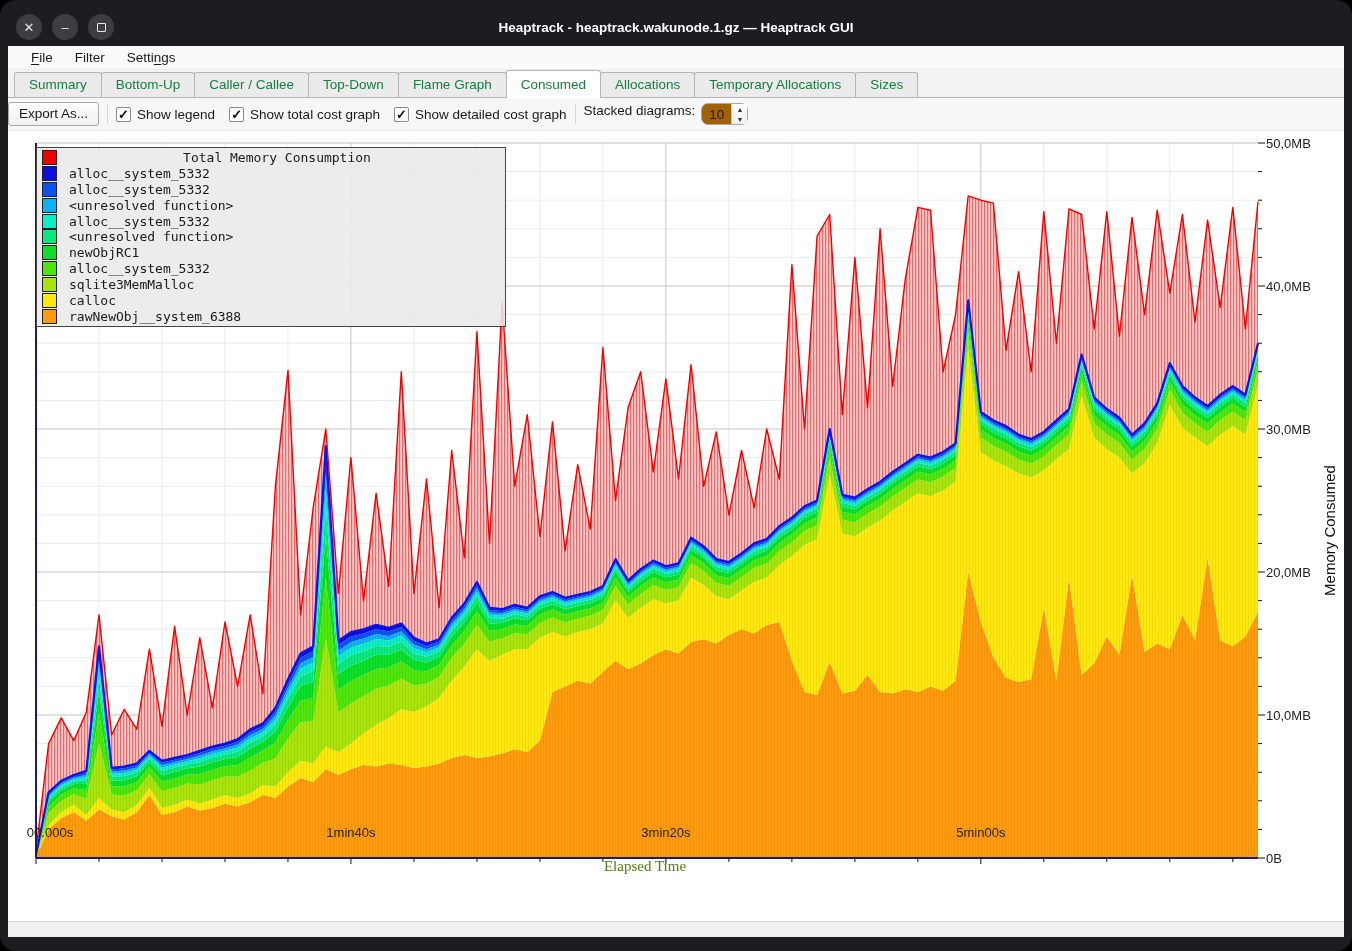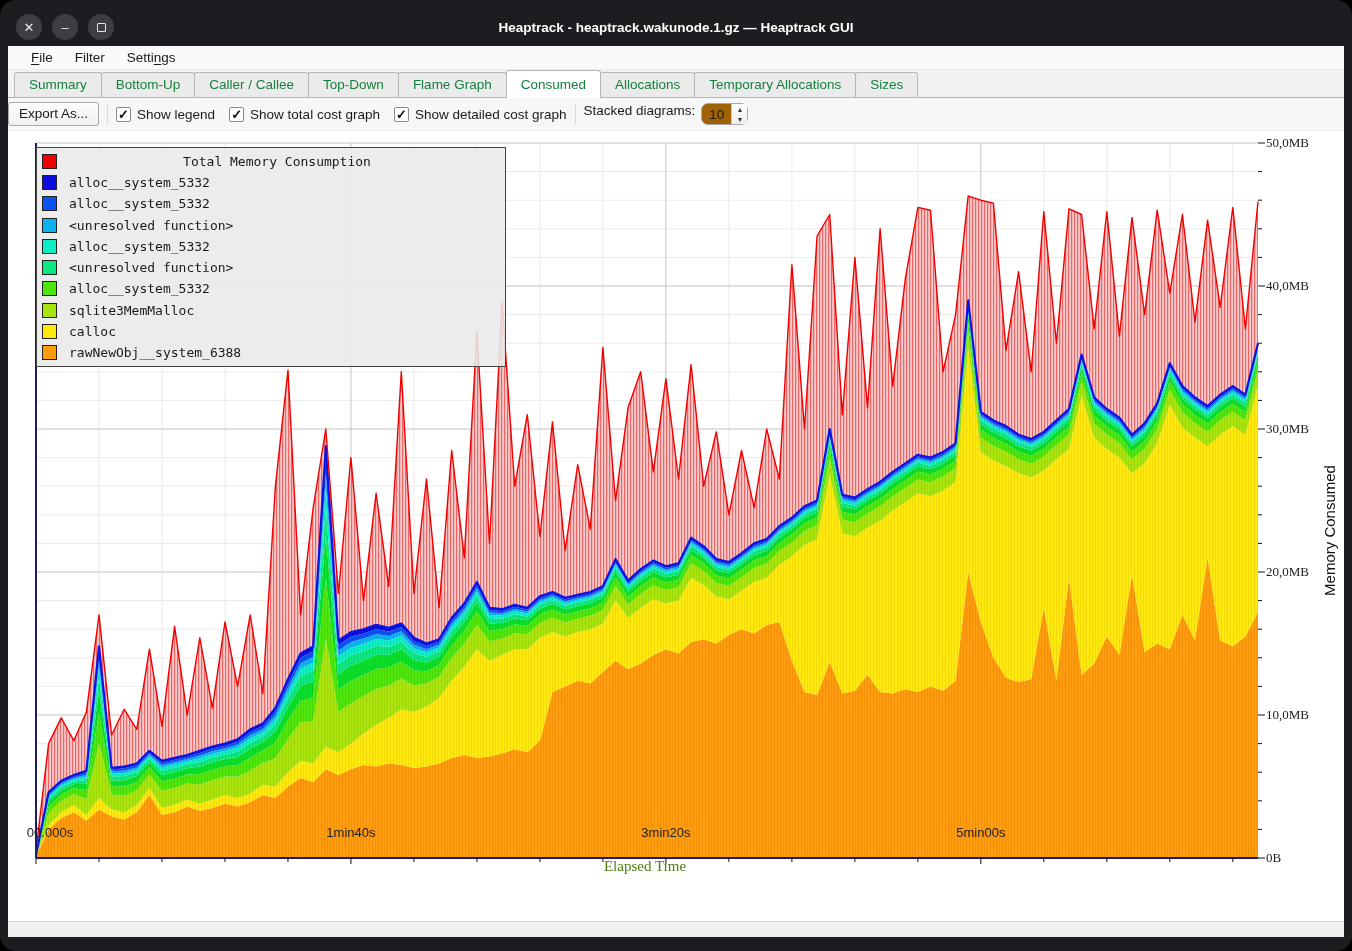--- a/index.html
+++ b/index.html
@@ -26,26 +26,26 @@
   .chk { display:flex; align-items:center; gap:6px; font-size:13.5px; color:#1a1a1a; }
   .chkbox { width:15px; height:15px; background:#fff; border:1px solid #8a8a8a; border-radius:2px; display:flex; align-items:center; justify-content:center; font-size:13px; font-weight:bold; color:#111; line-height:1; }
   .spinwrap { display:flex; align-items:flex-start; gap:6px; font-size:13.5px; color:#1a1a1a; }
   .spin { display:flex; border:1px solid #a8a8a8; border-radius:7px; background:#a16207; height:22px; align-items:stretch; }
   .spinval { padding:2px 7px; font-size:13.5px; display:flex; align-items:center; }
   .spinbtns { display:flex; flex-direction:column; border-left:1px solid #c9c9c9; background:linear-gradient(#fdfdfd,#efefef); width:16px; }
   .spinbtns div { flex:1; display:flex; align-items:center; justify-content:center; font-size:7px; color:#333; }
   
   .chartarea { position:relative; height:790px; background:#fff; overflow:hidden; }
   .plot { position:absolute; left:28px; top:12px; overflow:visible; }
-  .ylab { position:absolute; left:1258px; font-size:13px; color:#222; transform:translateY(-50%); white-space:nowrap;font-family:Liberation Serif, serif; }
+  .ylab { position:absolute; left:1258px; font-size:13px; color:#222; transform:translateY(-50%); white-space:nowrap; }
   .xlab { position:absolute; top:694px; font-size:13px; color:#222; transform:translateX(-50%); white-space:nowrap; }
   .xtitle { position:absolute; top:727px; left:637px; transform:translateX(-50%); font-size:15px; color:#4d7c0f;font-family:Liberation Serif, serif; }
   .ytitle { position:absolute; left:1306px; top:391px; transform:rotate(-90deg); transform-origin:center; font-size:15px; color:#111; white-space:nowrap; width:30px; display:flex; justify-content:center; }
   
-  .legend { position:absolute; left:28px; top:16px; width:470px; height:220px; background:rgba(233,233,233,0.88); border:1px solid #444; display:flex; flex-direction:column; justify-content:space-evenly; padding:2px 0; font-family:"DejaVu Sans Mono","Liberation Mono",monospace; font-size:13px; color:#1a1a1a; }
+  .legend { position:absolute; left:28px; top:16px; width:470px; height:180px; background:rgba(233,233,233,0.88); border:1px solid #444; display:flex; flex-direction:column; justify-content:space-evenly; padding:2px 0; font-family:"DejaVu Sans Mono","Liberation Mono",monospace; font-size:13px; color:#1a1a1a; }
   .lrow { display:flex; align-items:center; gap:12px; padding-left:5px; height:20px; }
   .lswatch { width:15px; height:15px; border:1px solid #222; flex:0 0 15px; }
   .lrow .ltxt { white-space:pre; }
   .lrow.title-row .ltxt { flex:1; text-align:center; margin-right:20px; }
   .bottomstrip { height:16px; background:#f0f0f0; border-top:1px solid #d6d6d6; }
 </style>
 </head>
 <body>
 
 <div class="window">
@@ -264,20 +264,24 @@
         </div>
         <div class="lrow">
           <span class="lswatch" style="background: rgb(12, 238, 198);"></span>
           <span class="ltxt">alloc__system_5332</span>
         </div>
         <div class="lrow">
           <span class="lswatch" style="background: rgb(12, 232, 128);"></span>
           <span class="ltxt">&lt;unresolved function&gt;</span>
         </div>
         <div class="lrow">
+          <span class="lswatch" style="background: rgb(12, 223, 42);"></span>
+          <span class="ltxt">newObjRC1</span>
+        </div>
+        <div class="lrow">
           <span class="lswatch" style="background: rgb(79, 230, 12);"></span>
           <span class="ltxt">alloc__system_5332</span>
         </div>
         <div class="lrow">
           <span class="lswatch" style="background: rgb(169, 228, 12);"></span>
           <span class="ltxt">sqlite3MemMalloc</span>
         </div>
         <div class="lrow">
           <span class="lswatch" style="background: rgb(255, 232, 12);"></span>
           <span class="ltxt">calloc</span>

